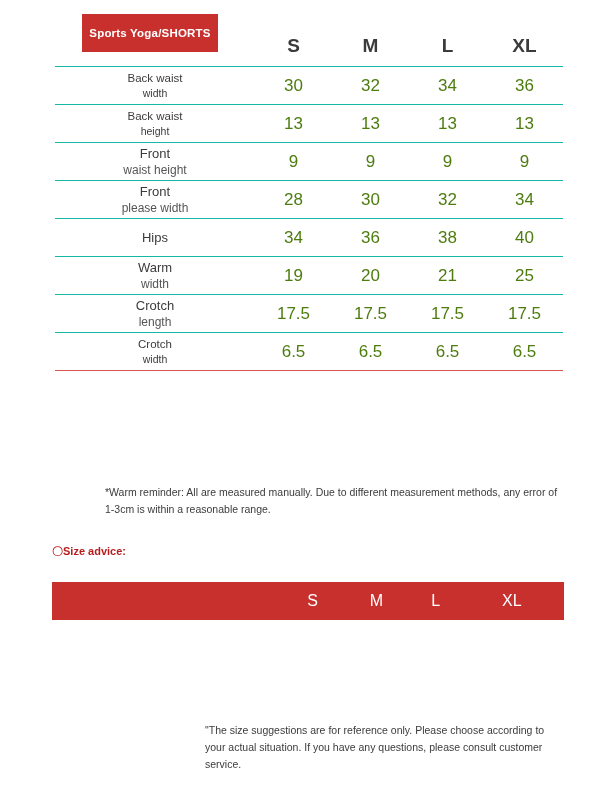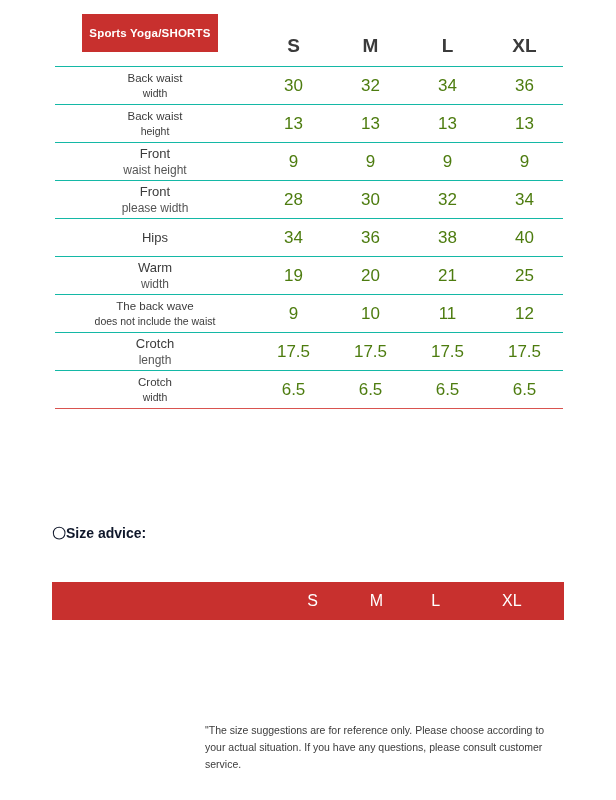--- a/index.html
+++ b/index.html
@@ -94,24 +94,24 @@
     width: 460px;
     font-size: 10.5px;
     line-height: 1.6;
     color: #3b3b3b;
   }
 
   
   .advice-title {
     position: absolute;
     left: 52px;
-    top: 525px;
-    font-size: 14px;
+    top: 544px;
+    font-size: 11px;
     font-weight: bold;
-    color: #0f172a;
+    color: #b91c1c;
   }
 
   .advice-table {
     position: absolute;
     left: 52px;
     top: 582px;
     width: 512px;
     border-collapse: collapse;
   }
   .advice-table th, .advice-table td {
@@ -236,30 +236,20 @@
         <td class="lbl big">
           <span class="l1">Warm</span>
           <span class="l2">width</span>
         </td>
         <td class="val">19</td>
         <td class="val">20</td>
         <td class="val">21</td>
         <td class="val">25</td>
       </tr>
       <tr>
-        <td class="lbl">
-          <span class="l1">The back wave</span>
-          <span class="l2">does not include the waist</span>
-        </td>
-        <td class="val">9</td>
-        <td class="val">10</td>
-        <td class="val">11</td>
-        <td class="val">12</td>
-      </tr>
-      <tr>
         <td class="lbl big">
           <span class="l1">Crotch</span>
           <span class="l2">length</span>
         </td>
         <td class="val">17.5</td>
         <td class="val">17.5</td>
         <td class="val">17.5</td>
         <td class="val">17.5</td>
       </tr>
       <tr>
@@ -268,20 +258,21 @@
           <span class="l2">width</span>
         </td>
         <td class="val">6.5</td>
         <td class="val">6.5</td>
         <td class="val">6.5</td>
         <td class="val">6.5</td>
       </tr>
     </tbody>
   </table>
 
+  <div class="reminder">*Warm reminder: All are measured manually. Due to different measurement methods, any error of 1-3cm is within a reasonable range.</div>
 
   <div class="advice-title">〇Size advice:</div>
 
   <table class="advice-table">
     <thead>
       <tr class="red">
         <th class="first"></th>
         <th>S</th>
         <th>M</th>
         <th>L</th>

